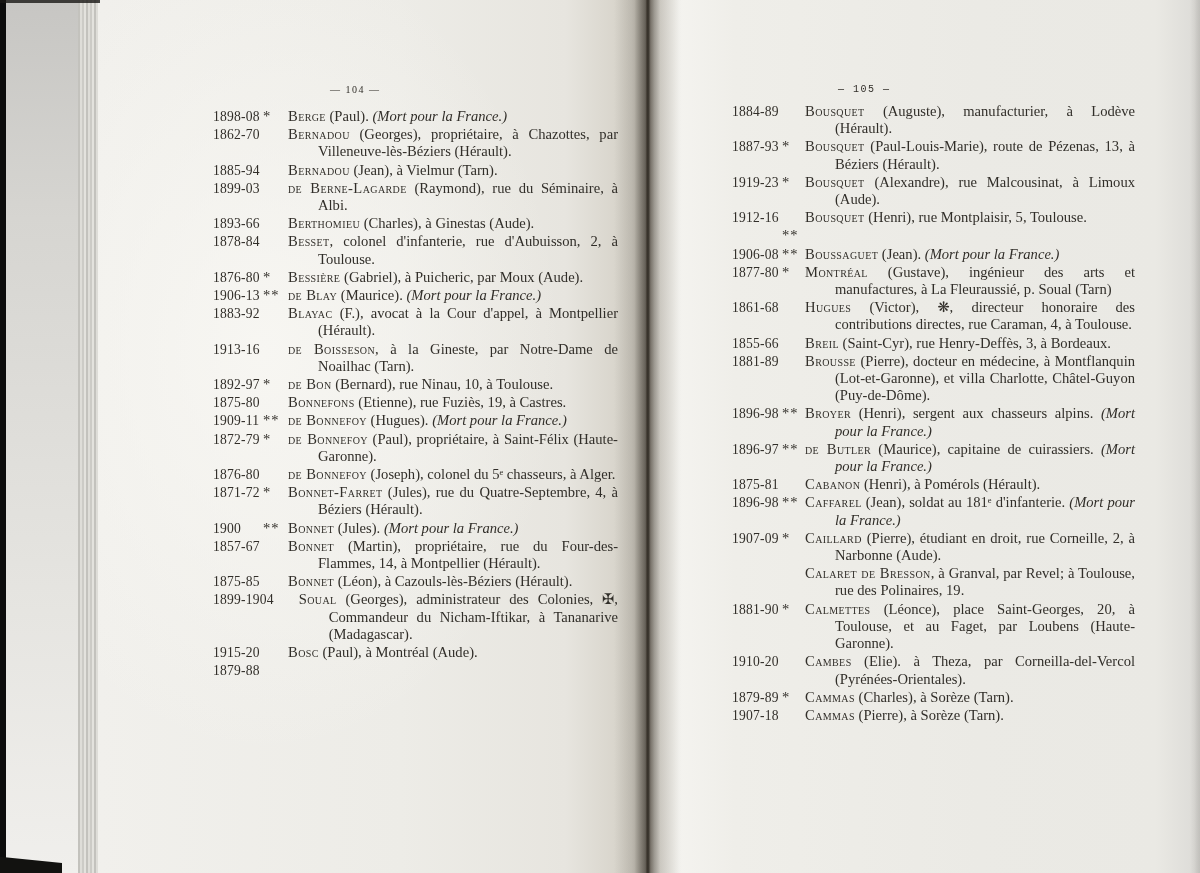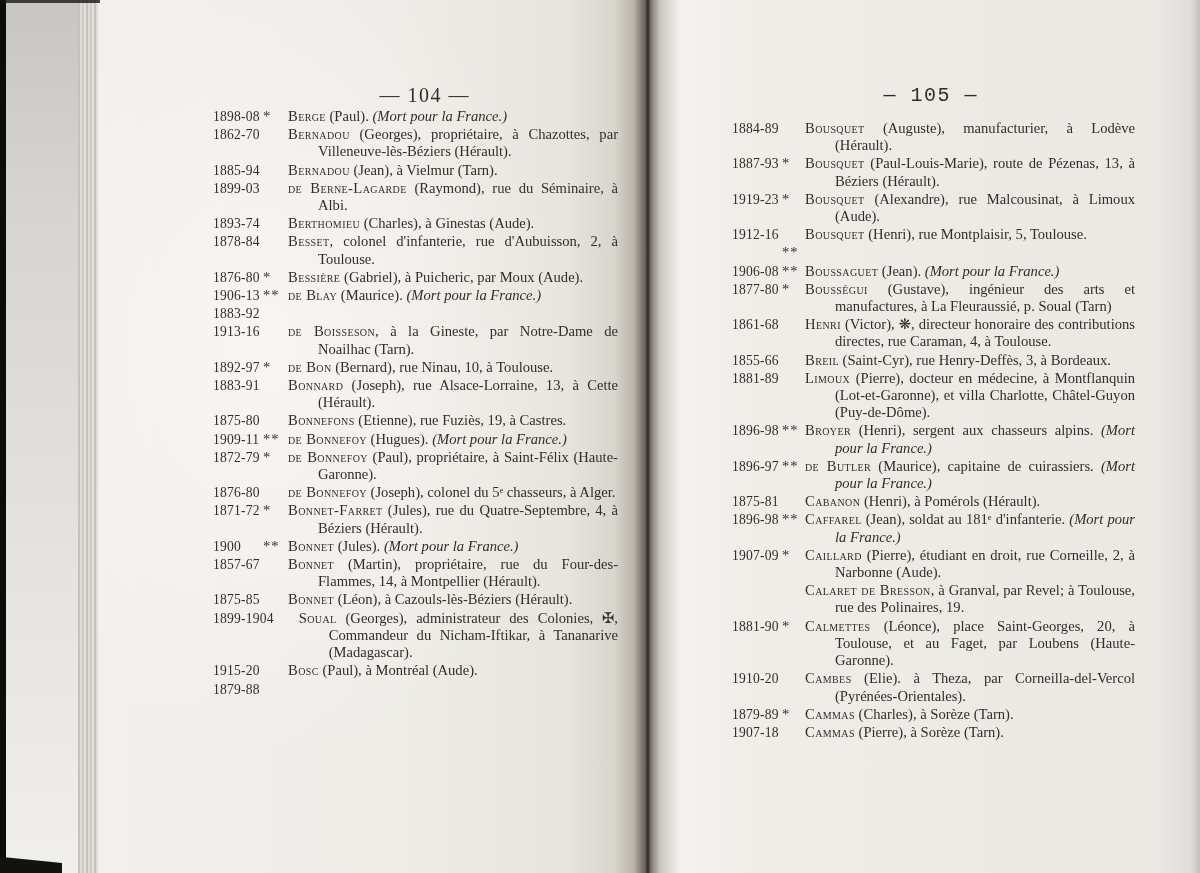--- a/index.html
+++ b/index.html
@@ -28,28 +28,28 @@
       linear-gradient(to right,#f1f0ec 0%,#edece7 55%,#e7e5df 85%,#d4d0c6 97%,#b9b3a7 100%);}
   .paper-right{position:absolute;left:646px;top:0;width:554px;height:873px;
     background:
       linear-gradient(to right,#a99f91 0%,#d8d4cb 1.5%,#f4f3ef 6%,#efeee9 16%,#ebeae5 60%,#eae9e4 92%,#dddcd8 99%,#cfcecb 100%);}
   .gutter{position:absolute;left:614px;top:0;width:68px;height:873px;
     background:linear-gradient(to right,rgba(32,28,22,0) 0%,rgba(32,28,22,.15) 30%,rgba(32,28,22,.55) 46%,rgba(32,28,22,.9) 50%,rgba(32,28,22,.45) 54%,rgba(32,28,22,.1) 68%,rgba(32,28,22,0) 100%);}
   .right-edge{position:absolute;right:0;top:0;width:10px;height:873px;
     background:linear-gradient(to right,rgba(176,174,168,0) 0%,rgba(176,174,168,.45) 100%);}
 
   
-  .page-header{position:absolute;top:84px;width:140px;text-align:right;
-    font-size:20px;letter-spacing:1.5px;color:var(--ink);}
+  .page-header{position:absolute;top:84px;width:140px;text-align:left;
+    font-size:10px;letter-spacing:1.5px;color:var(--ink);}
   #header-left{left:330px;}
   #header-right{left:838px;font-family:Liberation Mono, monospace;}
 
   .entries{position:absolute;color:var(--ink);font-size:14.6px;line-height:17.2px;}
   #entries-left{left:213px;top:108px;width:405px;}
-  #entries-right{left:732px;top:120px;width:403px;}
+  #entries-right{left:732px;top:103px;width:403px;}
   .entry{display:flex;margin-bottom:1px;}
   .years{flex:0 0 50px;font-size:13.6px;letter-spacing:.2px;white-space:nowrap;}
   .stars{flex:0 0 25px;font-size:14.5px;letter-spacing:1px;}
   #entries-right .stars{flex-basis:23px;}
   .etext{flex:1;text-align:justify;padding-left:30px;text-indent:-30px;}
   .sc{font-variant:small-caps;letter-spacing:.4px;}
   .it{font-style:italic;}
 </style>
 </head>
 <body>
@@ -84,21 +84,21 @@
         <span class="years">1885-94</span>
         <span class="stars"></span>
         <span class="etext"><span class="sc">Bernadou</span> (Jean), à Vielmur (Tarn).</span>
       </div>
       <div class="entry">
         <span class="years">1899-03</span>
         <span class="stars"></span>
         <span class="etext"><span class="sc">de Berne-Lagarde</span> (Raymond), rue du Séminaire, à Albi.</span>
       </div>
       <div class="entry">
-        <span class="years">1893-74</span>
+        <span class="years">1893-66</span>
         <span class="stars"></span>
         <span class="etext"><span class="sc">Berthomieu</span> (Charles), à Ginestas (Aude).</span>
       </div>
       <div class="entry">
         <span class="years">1878-84</span>
         <span class="stars"></span>
         <span class="etext"><span class="sc">Besset</span>, colonel d'infanterie, rue d'Aubuisson, 2, à Toulouse.</span>
       </div>
       <div class="entry">
         <span class="years">1876-80</span>
@@ -106,35 +106,31 @@
         <span class="etext"><span class="sc">Bessière</span> (Gabriel), à Puicheric, par Moux (Aude).</span>
       </div>
       <div class="entry">
         <span class="years">1906-13</span>
         <span class="stars">**</span>
         <span class="etext"><span class="sc">de Blay</span> (Maurice). <span class="it">(Mort pour la France.)</span></span>
       </div>
       <div class="entry">
         <span class="years">1883-92</span>
         <span class="stars"></span>
+        <span class="etext"><span class="sc">Blayac</span> (F.), avocat à la Cour d'appel, à Montpellier (Hérault).</span>
       </div>
       <div class="entry">
         <span class="years">1913-16</span>
         <span class="stars"></span>
         <span class="etext"><span class="sc">de Boisseson</span>, à la Gineste, par Notre-Dame de Noailhac (Tarn).</span>
       </div>
       <div class="entry">
         <span class="years">1892-97</span>
         <span class="stars">*</span>
         <span class="etext"><span class="sc">de Bon</span> (Bernard), rue Ninau, 10, à Toulouse.</span>
-      </div>
-      <div class="entry">
-        <span class="years">1883-91</span>
-        <span class="stars"></span>
-        <span class="etext"><span class="sc">Bonnard</span> (Joseph), rue Alsace-Lorraine, 13, à Cette (Hérault).</span>
       </div>
       <div class="entry">
         <span class="years">1875-80</span>
         <span class="stars"></span>
         <span class="etext"><span class="sc">Bonnefons</span> (Etienne), rue Fuziès, 19, à Castres.</span>
       </div>
       <div class="entry">
         <span class="years">1909-11</span>
         <span class="stars">**</span>
         <span class="etext"><span class="sc">de Bonnefoy</span> (Hugues). <span class="it">(Mort pour la France.)</span></span>
@@ -210,36 +206,36 @@
         <span class="stars">**</span>
       </div>
       <div class="entry">
         <span class="years">1906-08</span>
         <span class="stars">**</span>
         <span class="etext"><span class="sc">Boussaguet</span> (Jean). <span class="it">(Mort pour la France.)</span></span>
       </div>
       <div class="entry">
         <span class="years">1877-80</span>
         <span class="stars">*</span>
-        <span class="etext"><span class="sc">Bousségui</span> (Gustave), ingénieur des arts et manufactures, à La Fleuraussié, p. Soual (Tarn)</span>
+        <span class="etext"><span class="sc">Montréal</span> (Gustave), ingénieur des arts et manufactures, à La Fleuraussié, p. Soual (Tarn)</span>
       </div>
       <div class="entry">
         <span class="years">1861-68</span>
         <span class="stars"></span>
-        <span class="etext"><span class="sc">Henri</span> (Victor), ❋, directeur honoraire des contributions directes, rue Caraman, 4, à Toulouse.</span>
+        <span class="etext"><span class="sc">Hugues</span> (Victor), ❋, directeur honoraire des contributions directes, rue Caraman, 4, à Toulouse.</span>
       </div>
       <div class="entry">
         <span class="years">1855-66</span>
         <span class="stars"></span>
         <span class="etext"><span class="sc">Breil</span> (Saint-Cyr), rue Henry-Deffès, 3, à Bordeaux.</span>
       </div>
       <div class="entry">
         <span class="years">1881-89</span>
         <span class="stars"></span>
-        <span class="etext"><span class="sc">Limoux</span> (Pierre), docteur en médecine, à Montflanquin (Lot-et-Garonne), et villa Charlotte, Châtel-Guyon (Puy-de-Dôme).</span>
+        <span class="etext"><span class="sc">Brousse</span> (Pierre), docteur en médecine, à Montflanquin (Lot-et-Garonne), et villa Charlotte, Châtel-Guyon (Puy-de-Dôme).</span>
       </div>
       <div class="entry">
         <span class="years">1896-98</span>
         <span class="stars">**</span>
         <span class="etext"><span class="sc">Broyer</span> (Henri), sergent aux chasseurs alpins. <span class="it">(Mort pour la France.)</span></span>
       </div>
       <div class="entry">
         <span class="years">1896-97</span>
         <span class="stars">**</span>
         <span class="etext"><span class="sc">de Butler</span> (Maurice), capitaine de cuirassiers. <span class="it">(Mort pour la France.)</span></span>

